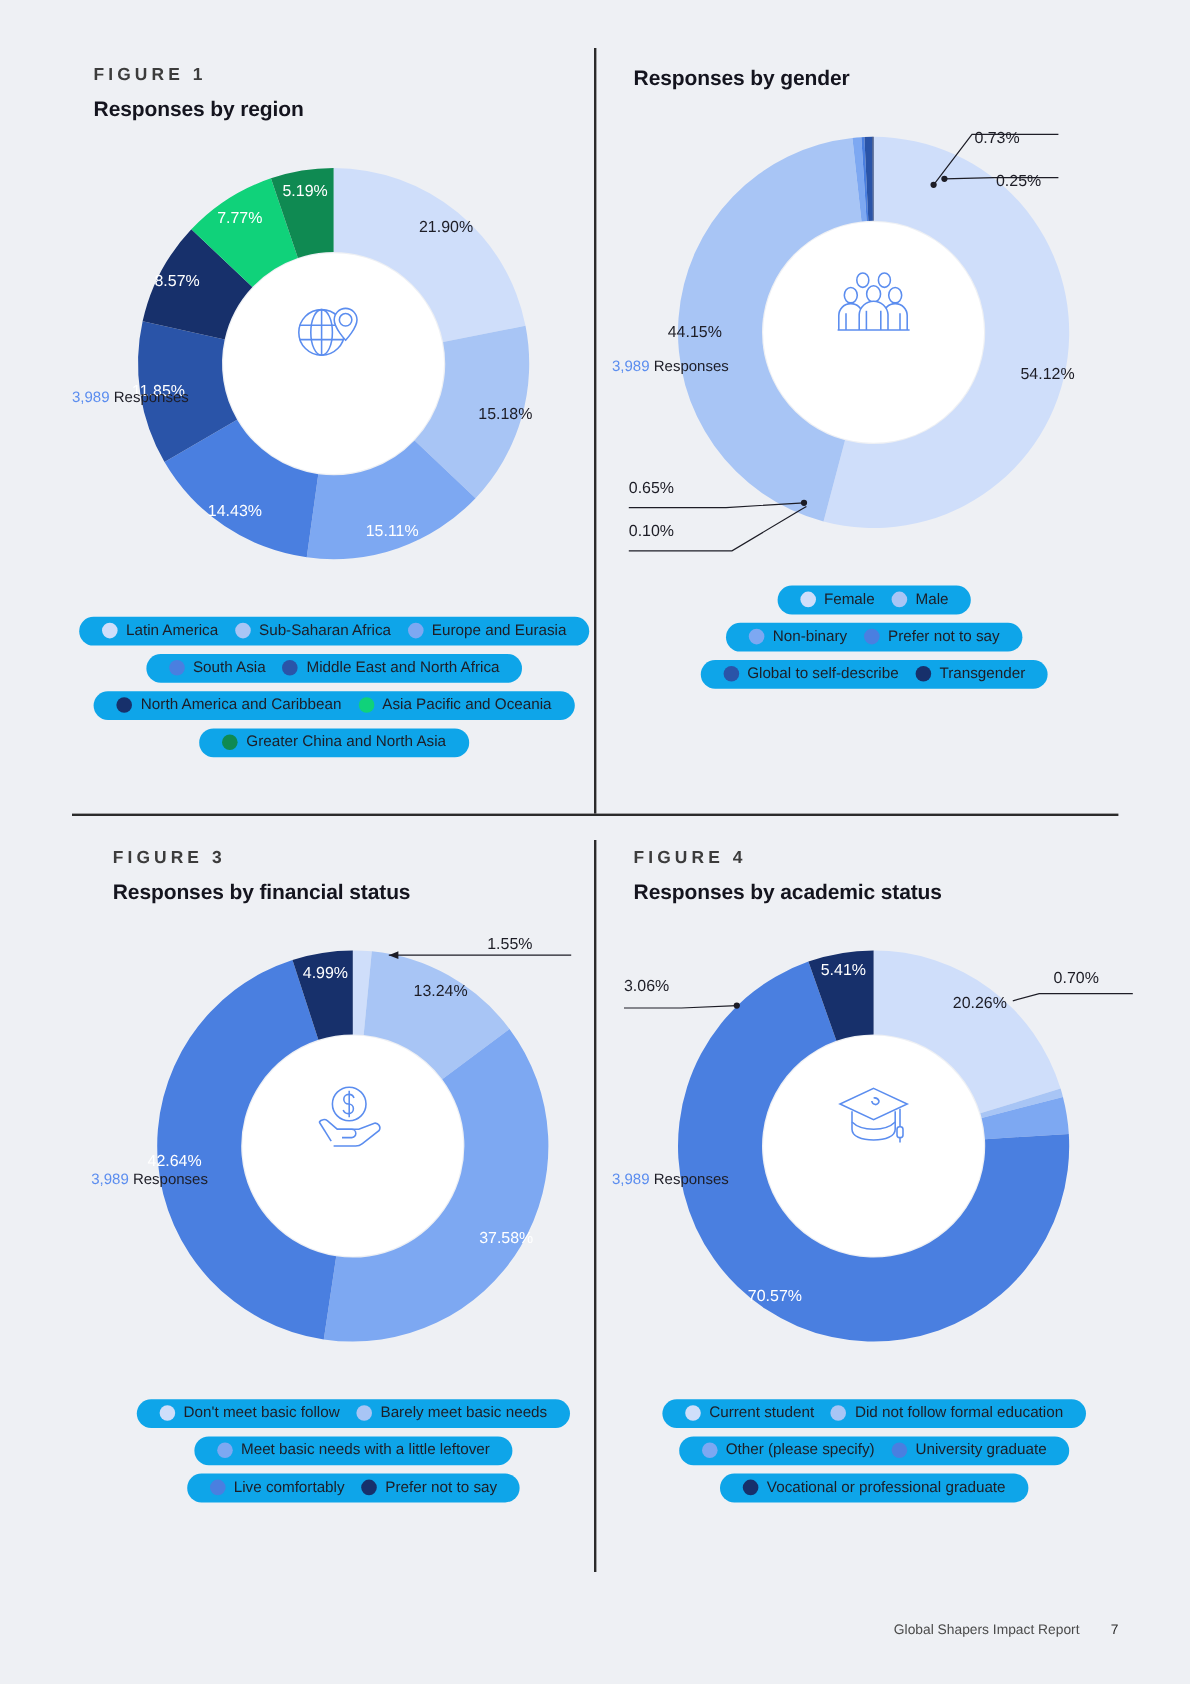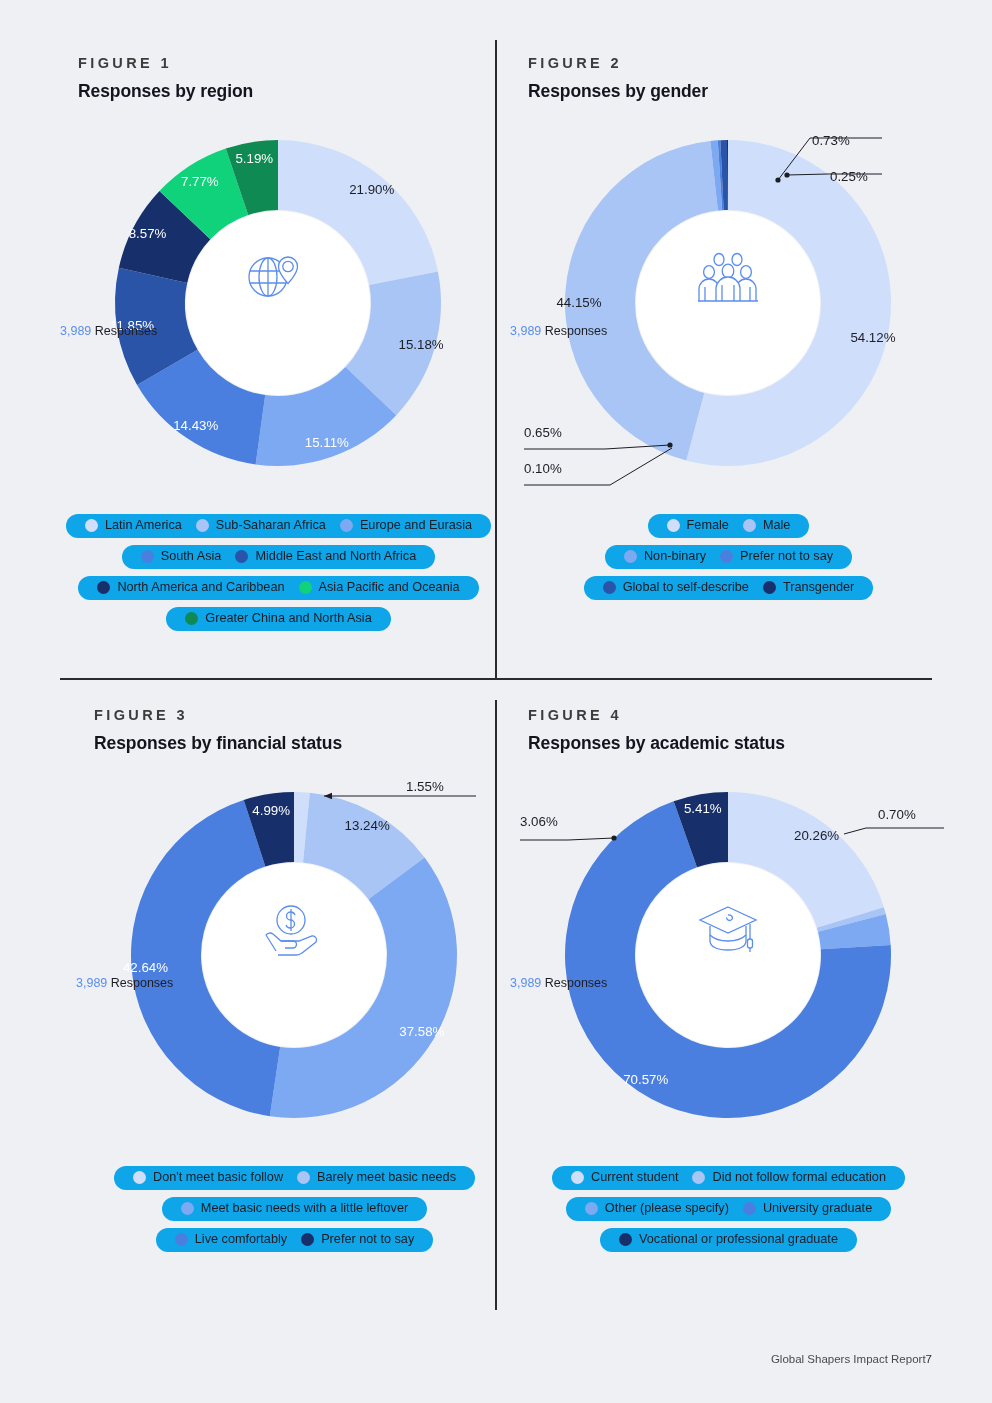--- a/index.html
+++ b/index.html
@@ -116,20 +116,21 @@
 
   
   .footer {
     position: absolute;
     right: 60px;
     bottom: 38px;
     font-size: 11.5px;
     color: #4a4a4a;
     display: flex;
     align-items: center;
+    gap: 26px;
   }
   .footer-page { color: #2b2b2b; }
 
   .pct-label {
     font-size: 13.3px;
     fill: #1d1d26;
   }
   .pct-label-light { fill: #ffffff; }
   .callout-line {
     stroke: #1d1d26;
@@ -223,21 +224,20 @@
         <div class="legend-row">
           <div class="legend-item">
             <span class="legend-dot" style="background: rgb(15, 138, 82);"></span>
             <span class="legend-text">Greater China and North Asia</span>
           </div>
         </div>
       </div>
   </section>
 
   <section class="quad q2">
-    <div class="fig-kicker">FIGURE 2</div>
     <div class="fig-title">Responses by gender</div>
     <div class="chart-wrap">
       <svg id="chart-1" width="437" height="400" viewBox="0 0 437 400">
           <path d="M 218 32 A 163 163 0 1 1 176.2743318596344 352.56893290950495 L 194.19333044752148 284.90129300971756 A 93 93 0 1 0 218 102 Z" fill="#cfdefa"></path>
           <path d="M 176.2743318596344 352.56893290950495 A 163 163 0 0 1 200.3169162137422 32.96201510815996 L 207.9108785759388 102.54887978563727 A 93 93 0 0 0 194.19333044752148 284.90129300971756 Z" fill="#a8c5f5"></path>
           <path d="M 200.3169162137422 32.96201510815996 A 163 163 0 0 1 207.7651453167218 32.32164326619173 L 212.16048168377378 102.18351425617074 A 93 93 0 0 0 207.9108785759388 102.54887978563727 Z" fill="#7da8f2"></path>
           <path d="M 207.7651453167218 32.32164326619173 A 163 163 0 0 1 210.32164853432812 32.1809503811989 L 213.61910008400315 102.1032416285368 A 93 93 0 0 0 212.16048168377378 102.18351425617074 Z" fill="#4a7fe0"></path>
           <path d="M 210.32164853432812 32.1809503811989 A 163 163 0 0 1 216.97584753361363 32.00321748044965 L 217.41566761120288 102.00183574037925 A 93 93 0 0 0 213.61910008400315 102.1032416285368 Z" fill="#2a54a8"></path>
           <path d="M 216.97584753361363 32.00321748044965 A 163 163 0 0 1 217.99999999999983 32 L 217.9999999999999 102 A 93 93 0 0 0 217.41566761120288 102.00183574037925 Z" fill="#17306b"></path>
           <text x="362.93395748456686" y="234.17091216415568" text-anchor="middle" class="pct-label">54.12%</text>

